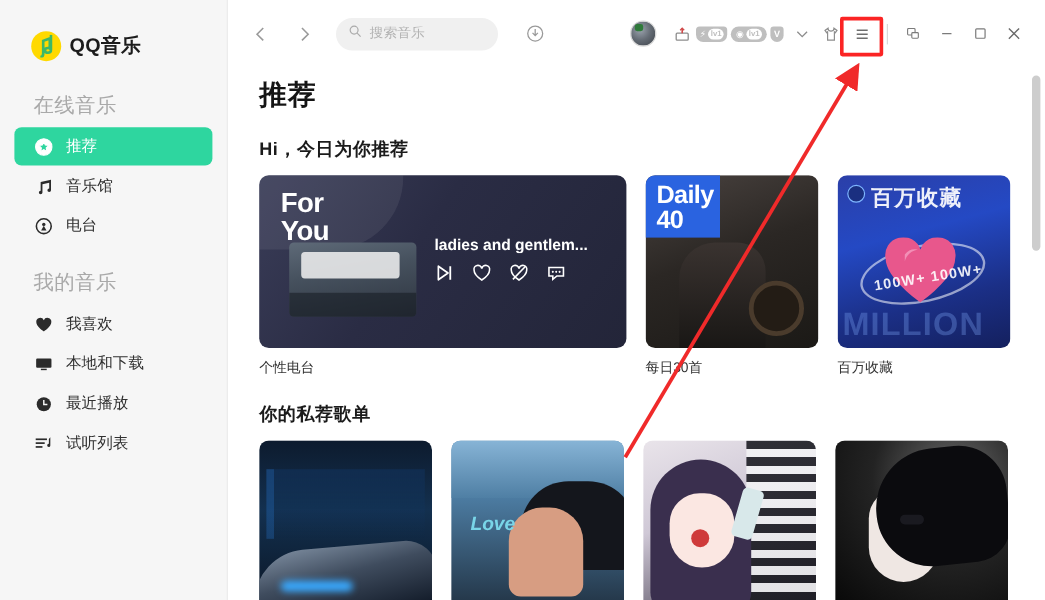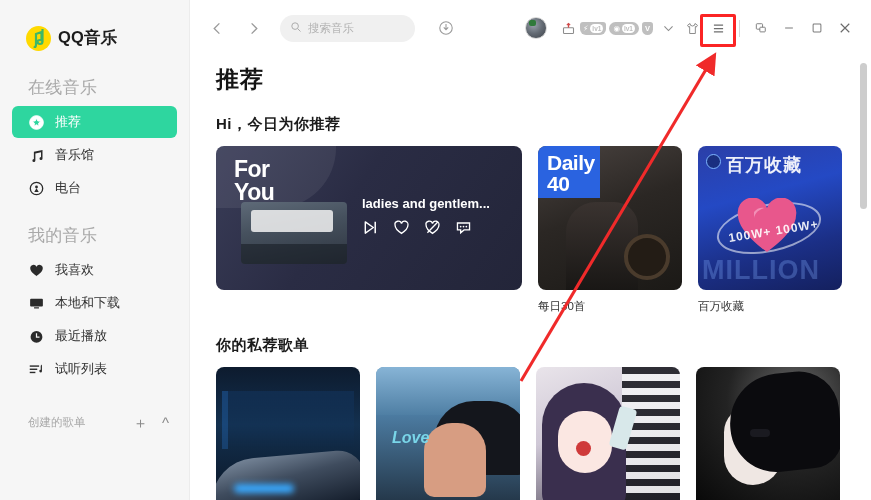--- a/index.html
+++ b/index.html
@@ -541,27 +541,20 @@
         <svg viewBox="0 0 16 16" width="15" height="15">
             <rect x="0.8" y="3.6" width="10" height="1.5" fill="#2b2b2b"></rect>
             <rect x="0.8" y="7" width="8" height="1.5" fill="#2b2b2b"></rect>
             <rect x="0.8" y="10.4" width="6" height="1.5" fill="#2b2b2b"></rect>
             <path d="M13.8 2.6v7.2a1.4 1.4 0 1 1-1.3-1.4V4z" fill="#2b2b2b"></path>
           </svg>
       </span>
       <span>试听列表</span>
     </div>
 
-    <div class="created-row">
-      <div class="lbl">创建的歌单</div>
-      <div class="acts">
-        <span>＋</span>
-        <span>^</span>
-      </div>
-    </div>
   </div>
 
   <div class="main">
 
     <div class="topbar">
       <div class="nav-arrows">
         <div class="nav-btn">
           <svg viewBox="0 0 16 16" width="15" height="15">
               <path d="M10 2.5 L4.5 8 L10 13.5" fill="none" stroke="#9a9a9a" stroke-width="1.4"></path>
             </svg>
@@ -702,20 +695,21 @@
                   <svg viewBox="0 0 18 18" width="17" height="17">
                       <path d="M2.6 4.2 h12.8 v7.4 H9.6 L6 14.6 V11.6 H2.6 z" fill="none" stroke="#fff" stroke-width="1.4"></path>
                       <circle cx="6" cy="8" r=".9" fill="#fff"></circle>
                       <circle cx="9" cy="8" r=".9" fill="#fff"></circle>
                       <circle cx="12" cy="8" r=".9" fill="#fff"></circle>
                     </svg>
                 </span>
               </div>
             </div>
           </div>
+          <div class="featured-cap">个性电台</div>
         </div>
 
         <div class="sq-card">
           <div class="img">
             <div class="art-daily">
               <div class="blue"></div>
               <div class="body"></div>
               <div class="guitar"></div>
               <div class="d30">
                 <div>Daily</div>

